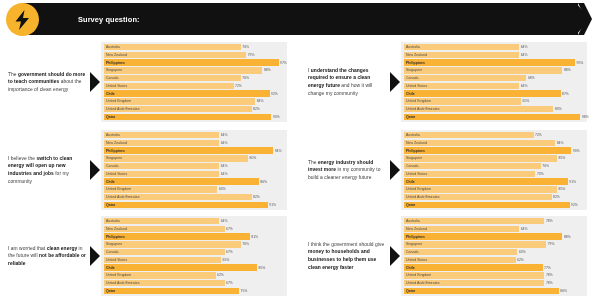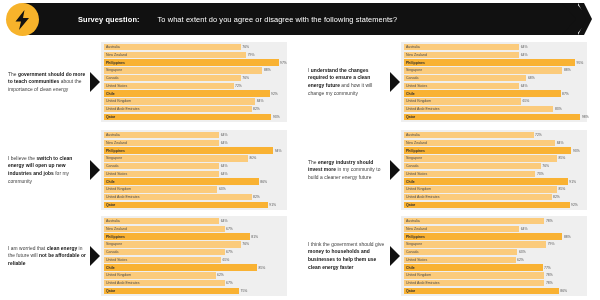--- a/index.html
+++ b/index.html
@@ -21,21 +21,21 @@
     border-radius: 3px 0 0 3px;
   }
   .header-arrow {
     position: absolute; left: 562px; top: 0; width: 30px; height: 32px;
   }
   .header-text {
     position: absolute; left: 78px; top: 0; height: 32px;
     display: flex; align-items: center;
     color: #ffffff; font-size: 7.4px; letter-spacing: .1px; white-space: nowrap;
   }
-  .header-text b { font-weight: 700; margin-right: 18px; }
+  .header-text b { font-weight: 700; margin-right: 3px; }
   .badge {
     position: absolute; left: 6px; top: 0px; width: 33px; height: 33px;
     border-radius: 50%; background: #F7B32B;
     display: flex; align-items: center; justify-content: center;
   }
 
   
   .grid {
     position: absolute; left: 0; top: 38px; width: 600px; height: 260px;
     display: grid;
@@ -100,21 +100,20 @@
       <polygon points="0,0 14,0 28,16 14,32 0,32 14,16" fill="#111111"></polygon>
       <polygon points="16,0 22,0 30,16 22,32 16,32 24,16" fill="#111111"></polygon>
     </svg>
     <div class="badge">
       <svg width="17" height="20" viewBox="0 0 17 20">
         <polygon points="10.5,0 1.5,11.5 7,11.5 5,20 15,8 9,8" fill="#111111"></polygon>
       </svg>
     </div>
     <div class="header-text">
       <b>Survey question:</b>
-      <span>To what extent do you agree or disagree with the following statements?</span>
     </div>
   </div>
 
   <div class="grid">
 
     <div class="panel">
       <div class="statement">
         <span>The </span><b>government should do more to teach communities</b><span> about the importance of clean energy</span>
       </div>
       <svg class="pointer" viewBox="0 0 10 20">

